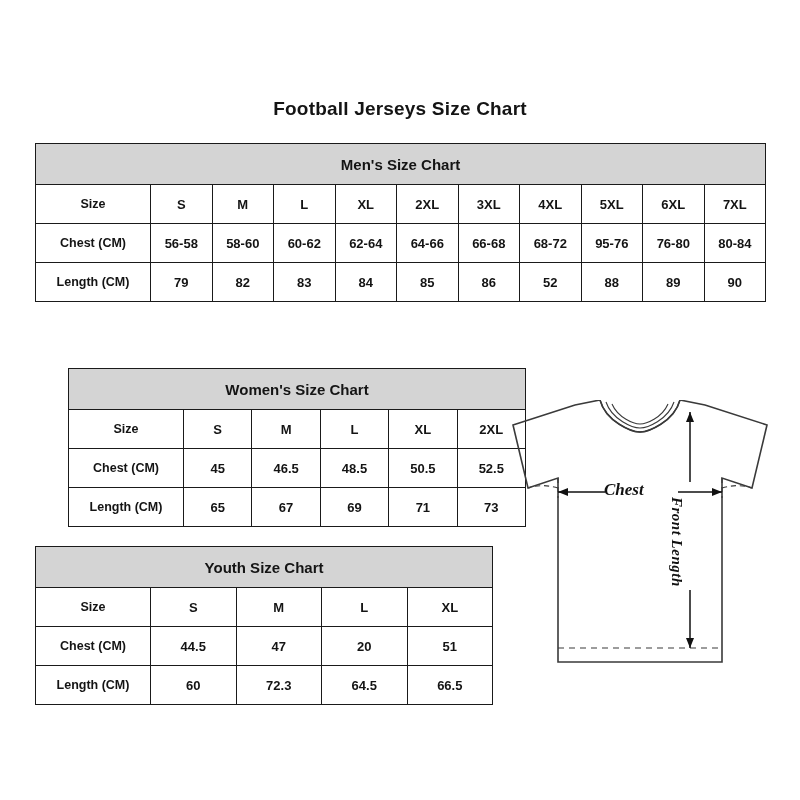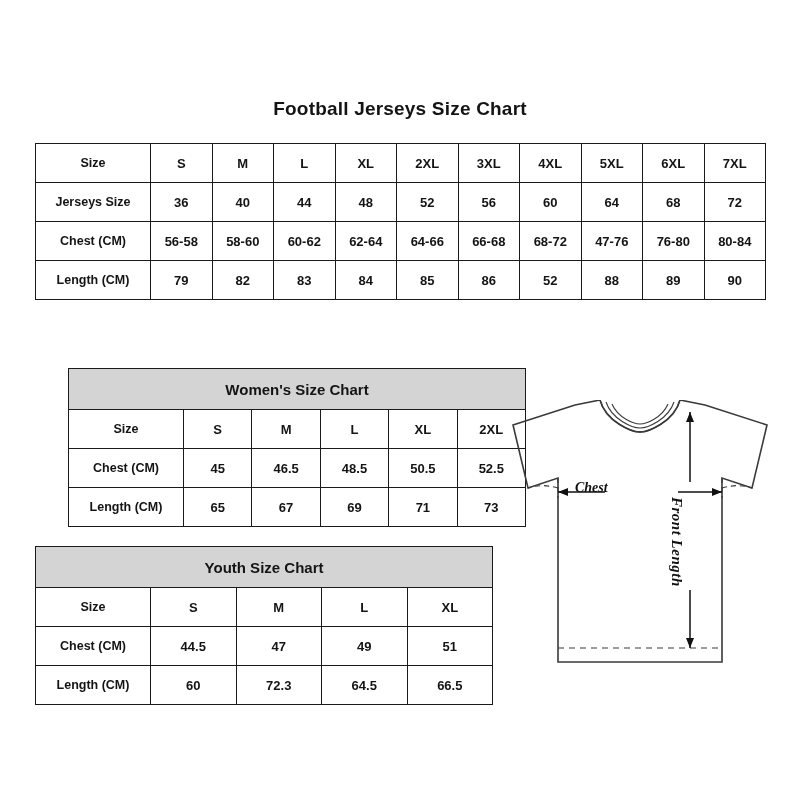--- a/index.html
+++ b/index.html
@@ -100,23 +100,23 @@
     left: 500px;
     top: 400px;
     width: 280px;
     height: 300px;
   }
   #shirt-diagram svg {
     display: block;
   }
   .chest-label {
     position: absolute;
-    left: 575px;
+    left: 604px;
     top: 480px;
-    font-size: 14px;
+    font-size: 17px;
     font-style: italic;
     font-weight: bold;
     font-family: "Liberation Serif", serif;
     color: #111;
   }
   .frontlength-label {
     position: absolute;
     left: 668px;
     top: 497px;
     font-size: 15px;
@@ -144,56 +144,46 @@
           <col class="c">
           <col class="c">
           <col class="c">
         <col class="c">
           <col class="c">
           <col class="c">
           <col class="c">
           <col class="c">
       </colgroup>
       <tbody>
+        <tr>
+          <td class="section-head" colspan="11">Men's Size Chart</td>
+        </tr>
         <tr>
           <td class="rowlabel">Size</td>
           <td class="cell">S</td>
           <td class="cell">M</td>
           <td class="cell">L</td>
           <td class="cell">XL</td>
           <td class="cell">2XL</td>
           <td class="cell">3XL</td>
           <td class="cell">4XL</td>
           <td class="cell">5XL</td>
           <td class="cell">6XL</td>
           <td class="cell">7XL</td>
         </tr>
         <tr>
-          <td class="rowlabel">Jerseys Size</td>
-          <td class="cell">36</td>
-          <td class="cell">40</td>
-          <td class="cell">44</td>
-          <td class="cell">48</td>
-          <td class="cell">52</td>
-          <td class="cell">56</td>
-          <td class="cell">60</td>
-          <td class="cell">64</td>
-          <td class="cell">68</td>
-          <td class="cell">72</td>
-        </tr>
-        <tr>
           <td class="rowlabel">Chest (CM)</td>
           <td class="cell">56-58</td>
           <td class="cell">58-60</td>
           <td class="cell">60-62</td>
           <td class="cell">62-64</td>
           <td class="cell">64-66</td>
           <td class="cell">66-68</td>
           <td class="cell">68-72</td>
-          <td class="cell">47-76</td>
+          <td class="cell">95-76</td>
           <td class="cell">76-80</td>
           <td class="cell">80-84</td>
         </tr>
         <tr>
           <td class="rowlabel">Length (CM)</td>
           <td class="cell">79</td>
           <td class="cell">82</td>
           <td class="cell">83</td>
           <td class="cell">84</td>
           <td class="cell">85</td>
@@ -266,21 +256,21 @@
           <td class="rowlabel">Size</td>
           <td class="cell">S</td>
           <td class="cell">M</td>
           <td class="cell">L</td>
           <td class="cell">XL</td>
         </tr>
         <tr>
           <td class="rowlabel">Chest (CM)</td>
           <td class="cell">44.5</td>
           <td class="cell">47</td>
-          <td class="cell">49</td>
+          <td class="cell">20</td>
           <td class="cell">51</td>
         </tr>
         <tr>
           <td class="rowlabel">Length (CM)</td>
           <td class="cell">60</td>
           <td class="cell">72.3</td>
           <td class="cell">64.5</td>
           <td class="cell">66.5</td>
         </tr>
       </tbody>

